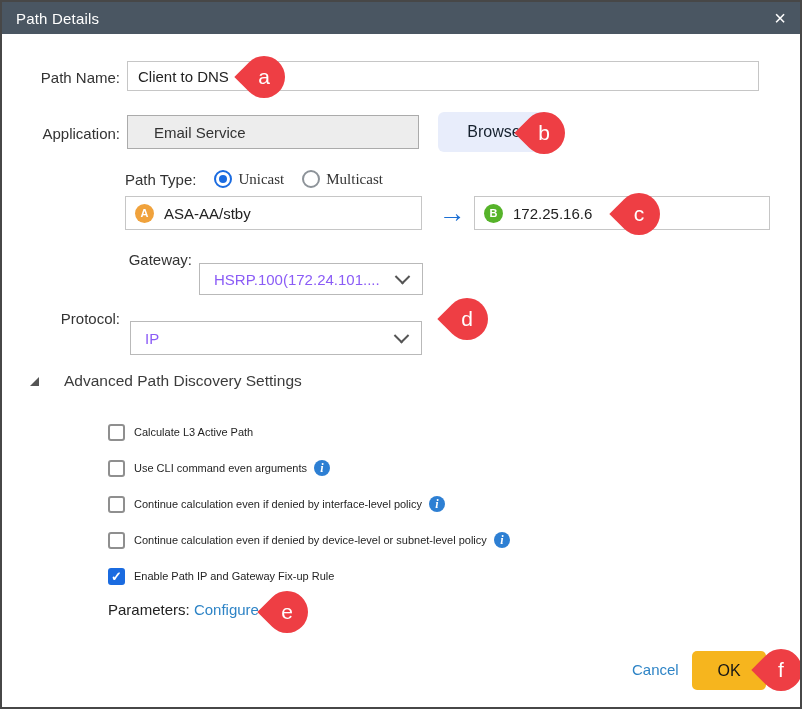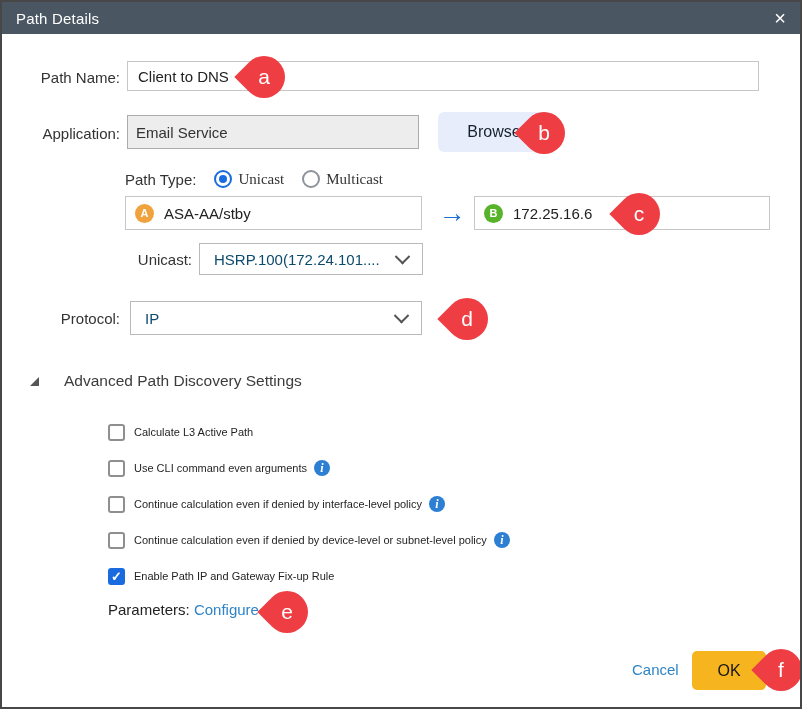--- a/index.html
+++ b/index.html
@@ -9,42 +9,42 @@
   .titlebar{position:absolute;left:0;top:0;right:0;height:32px;background:var(--header-bg,#4a5662);
             color:#fff;display:flex;align-items:center;padding:0 14px;box-sizing:border-box;}
   .titlebar .title{font-size:15px;letter-spacing:.2px;}
   .titlebar .close{margin-left:auto;font-size:20px;line-height:1;cursor:pointer;color:#fff;}
   
   .lbl{position:absolute;font-size:15px;color:#333;white-space:nowrap;}
   .r{text-align:right;}
   .tbox{position:absolute;box-sizing:border-box;border:1px solid #c6c6c6;background:#fff;
         font-size:15px;color:#222;font-family:"Liberation Sans",sans-serif;}
   input.tbox{padding:0 10px;outline:none;}
-  .ro{background:#ededed;border-color:#ababab;display:flex;align-items:center;padding:0 8px;color:#333;}
+  .ro{background:#ededed;border-color:#ababab;display:flex;align-items:center;padding:0 26px;color:#333;}
   .btn-browse{position:absolute;left:436px;top:110px;width:112px;height:40px;background:#e8edfb;
               border:none;border-radius:6px;font-size:16px;color:#16212e;cursor:pointer;
               font-family:"Liberation Sans",sans-serif;}
   
   .radio-row{position:absolute;left:123px;top:168px;display:flex;align-items:center;gap:10px;font-size:15px;color:#333;}
   .radio-opt{display:flex;align-items:center;gap:6px;margin-left:8px;cursor:pointer;font-family:Liberation Serif, serif;}
   .radio{width:14px;height:14px;border:2px solid #8d9399;border-radius:50%;position:relative;background:#fff;}
   .radio-opt.on .radio{border-color:var(--accent,#1a6be0);}
   .radio-opt.on .radio::after{content:"";position:absolute;left:3px;top:3px;width:8px;height:8px;
        border-radius:50%;background:var(--accent,#1a6be0);}
   
   .ep{display:flex;align-items:center;padding:0 9px;gap:10px;}
   .badge{width:19px;height:19px;border-radius:50%;color:#fff;font-size:11px;font-weight:bold;
          display:flex;align-items:center;justify-content:center;flex:0 0 auto;}
   .badge-a{background:var(--badge-a,#f0a23c);}
   .badge-b{background:var(--badge-b,#56b32a);}
   .arrow{position:absolute;left:429px;top:194px;width:42px;height:34px;display:flex;align-items:center;
          justify-content:center;color:var(--arrow-blue,#1c6fd4);font-size:27px;font-weight:bold;}
   
   .sel{display:flex;align-items:center;padding:15px 14px;cursor:pointer;position:absolute;box-sizing:border-box;
-       border:1px solid #b9b9b9;background:#fff;font-size:15px;color:#0c4a6e;}
+       border:1px solid #b9b9b9;background:#fff;font-size:15px;color:#8b5cf6;margin-top:20px;}
   .chev{margin-left:auto;width:9px;height:9px;border-right:2px solid #555;border-bottom:2px solid #555;
         transform:rotate(45deg) translate(-2px,-2px);}
   
   .adv-head{position:absolute;left:28px;top:370px;display:flex;align-items:center;gap:25px;
             font-size:15.5px;color:#3c3c3c;cursor:pointer;}
   .tri{width:0;height:0;border-bottom:9px solid #555;border-left:9px solid transparent;}
   .cb-col{position:absolute;left:106px;top:419px;display:flex;flex-direction:column;}
   .cb-row{display:flex;align-items:center;height:22px;margin-bottom:14px;}
   .cb{width:17px;height:17px;box-sizing:border-box;border:2px solid #8f8f8f;border-radius:3px;background:#fff;
       display:flex;align-items:center;justify-content:center;cursor:pointer;flex:0 0 auto;}
@@ -101,21 +101,21 @@
   <div class="tbox ep" style="left:123px;top:194px;width:297px;height:34px;">
     <span class="badge badge-a">A</span>
     <span>ASA-AA/stby</span>
   </div>
   <div class="arrow">→</div>
   <div class="tbox ep" style="left:472px;top:194px;width:296px;height:34px;">
     <span class="badge badge-b">B</span>
     <span>172.25.16.6</span>
   </div>
 
-  <div class="lbl r" style="left:60px;top:249px;width:130px;">Unicast:</div>
+  <div class="lbl r" style="left:60px;top:249px;width:130px;">Gateway:</div>
   <div class="sel" style="left:197px;top:241px;width:224px;height:32px;">
     <span>HSRP.100(172.24.101....</span>
     <span class="chev"></span>
   </div>
 
   <div class="lbl r" style="left:0;top:308px;width:118px;">Protocol:</div>
   <div class="sel" style="left:128px;top:299px;width:292px;height:34px;">
     <span>IP</span>
     <span class="chev"></span>
   </div>

